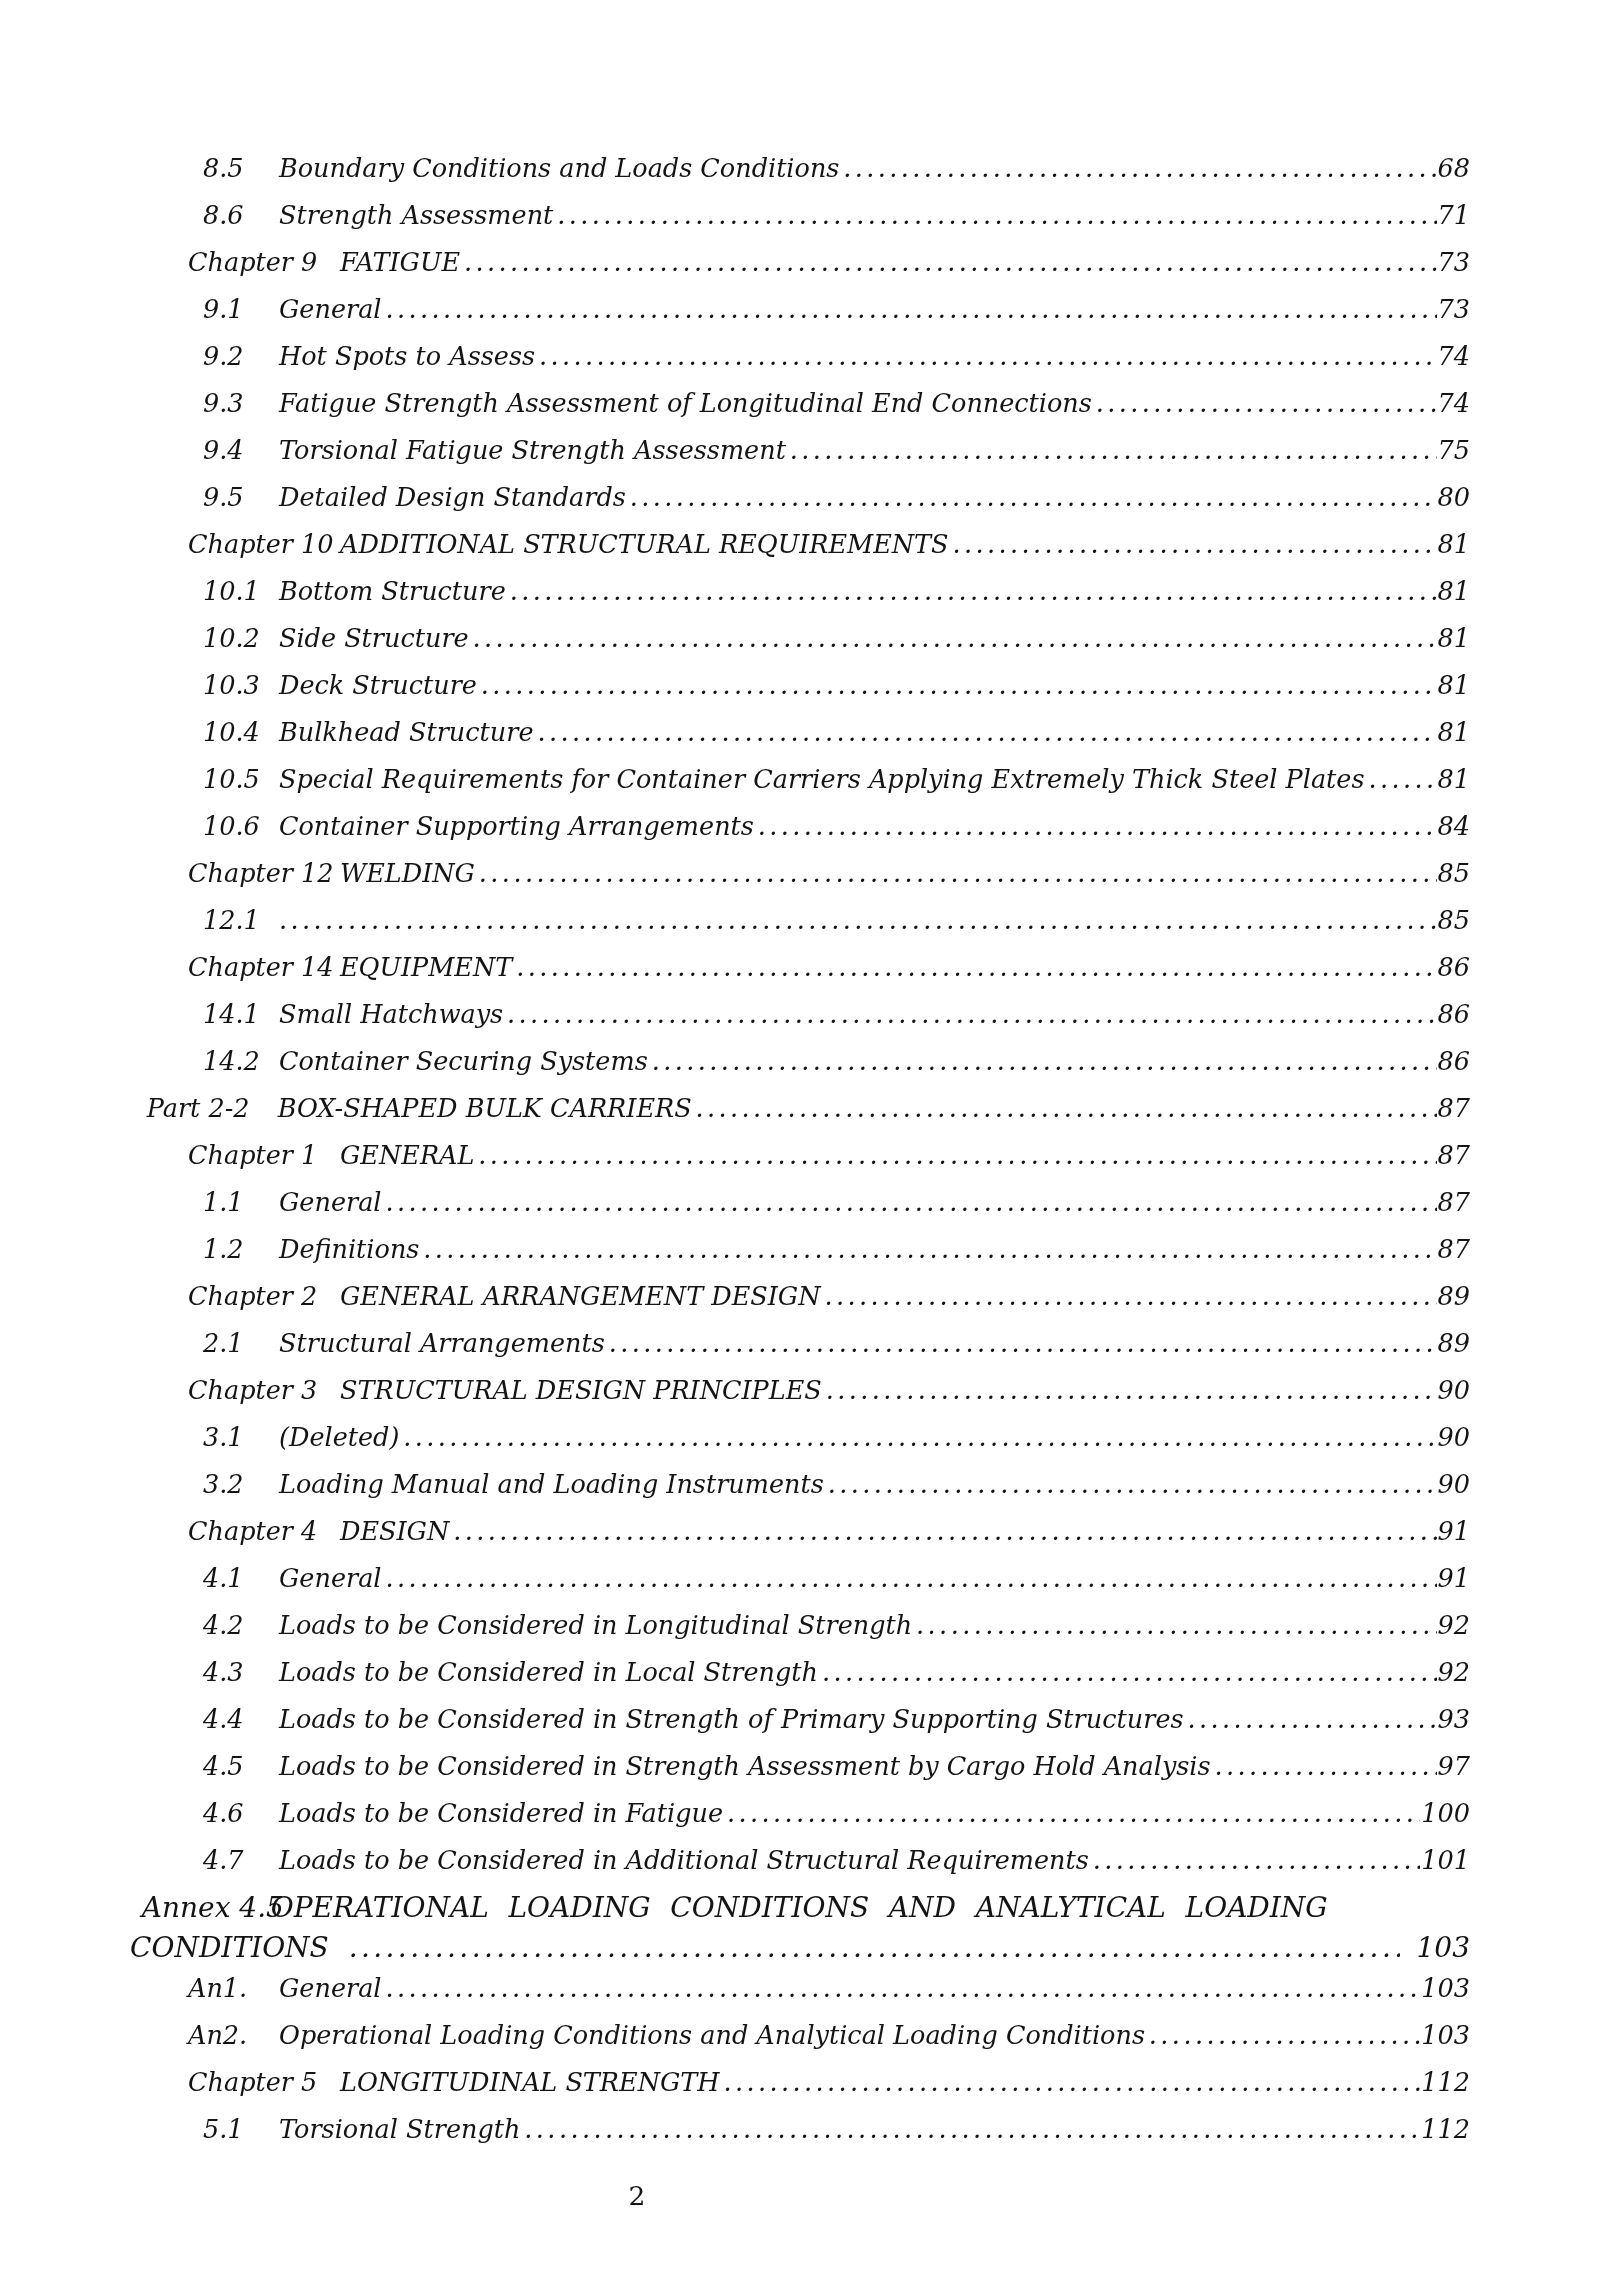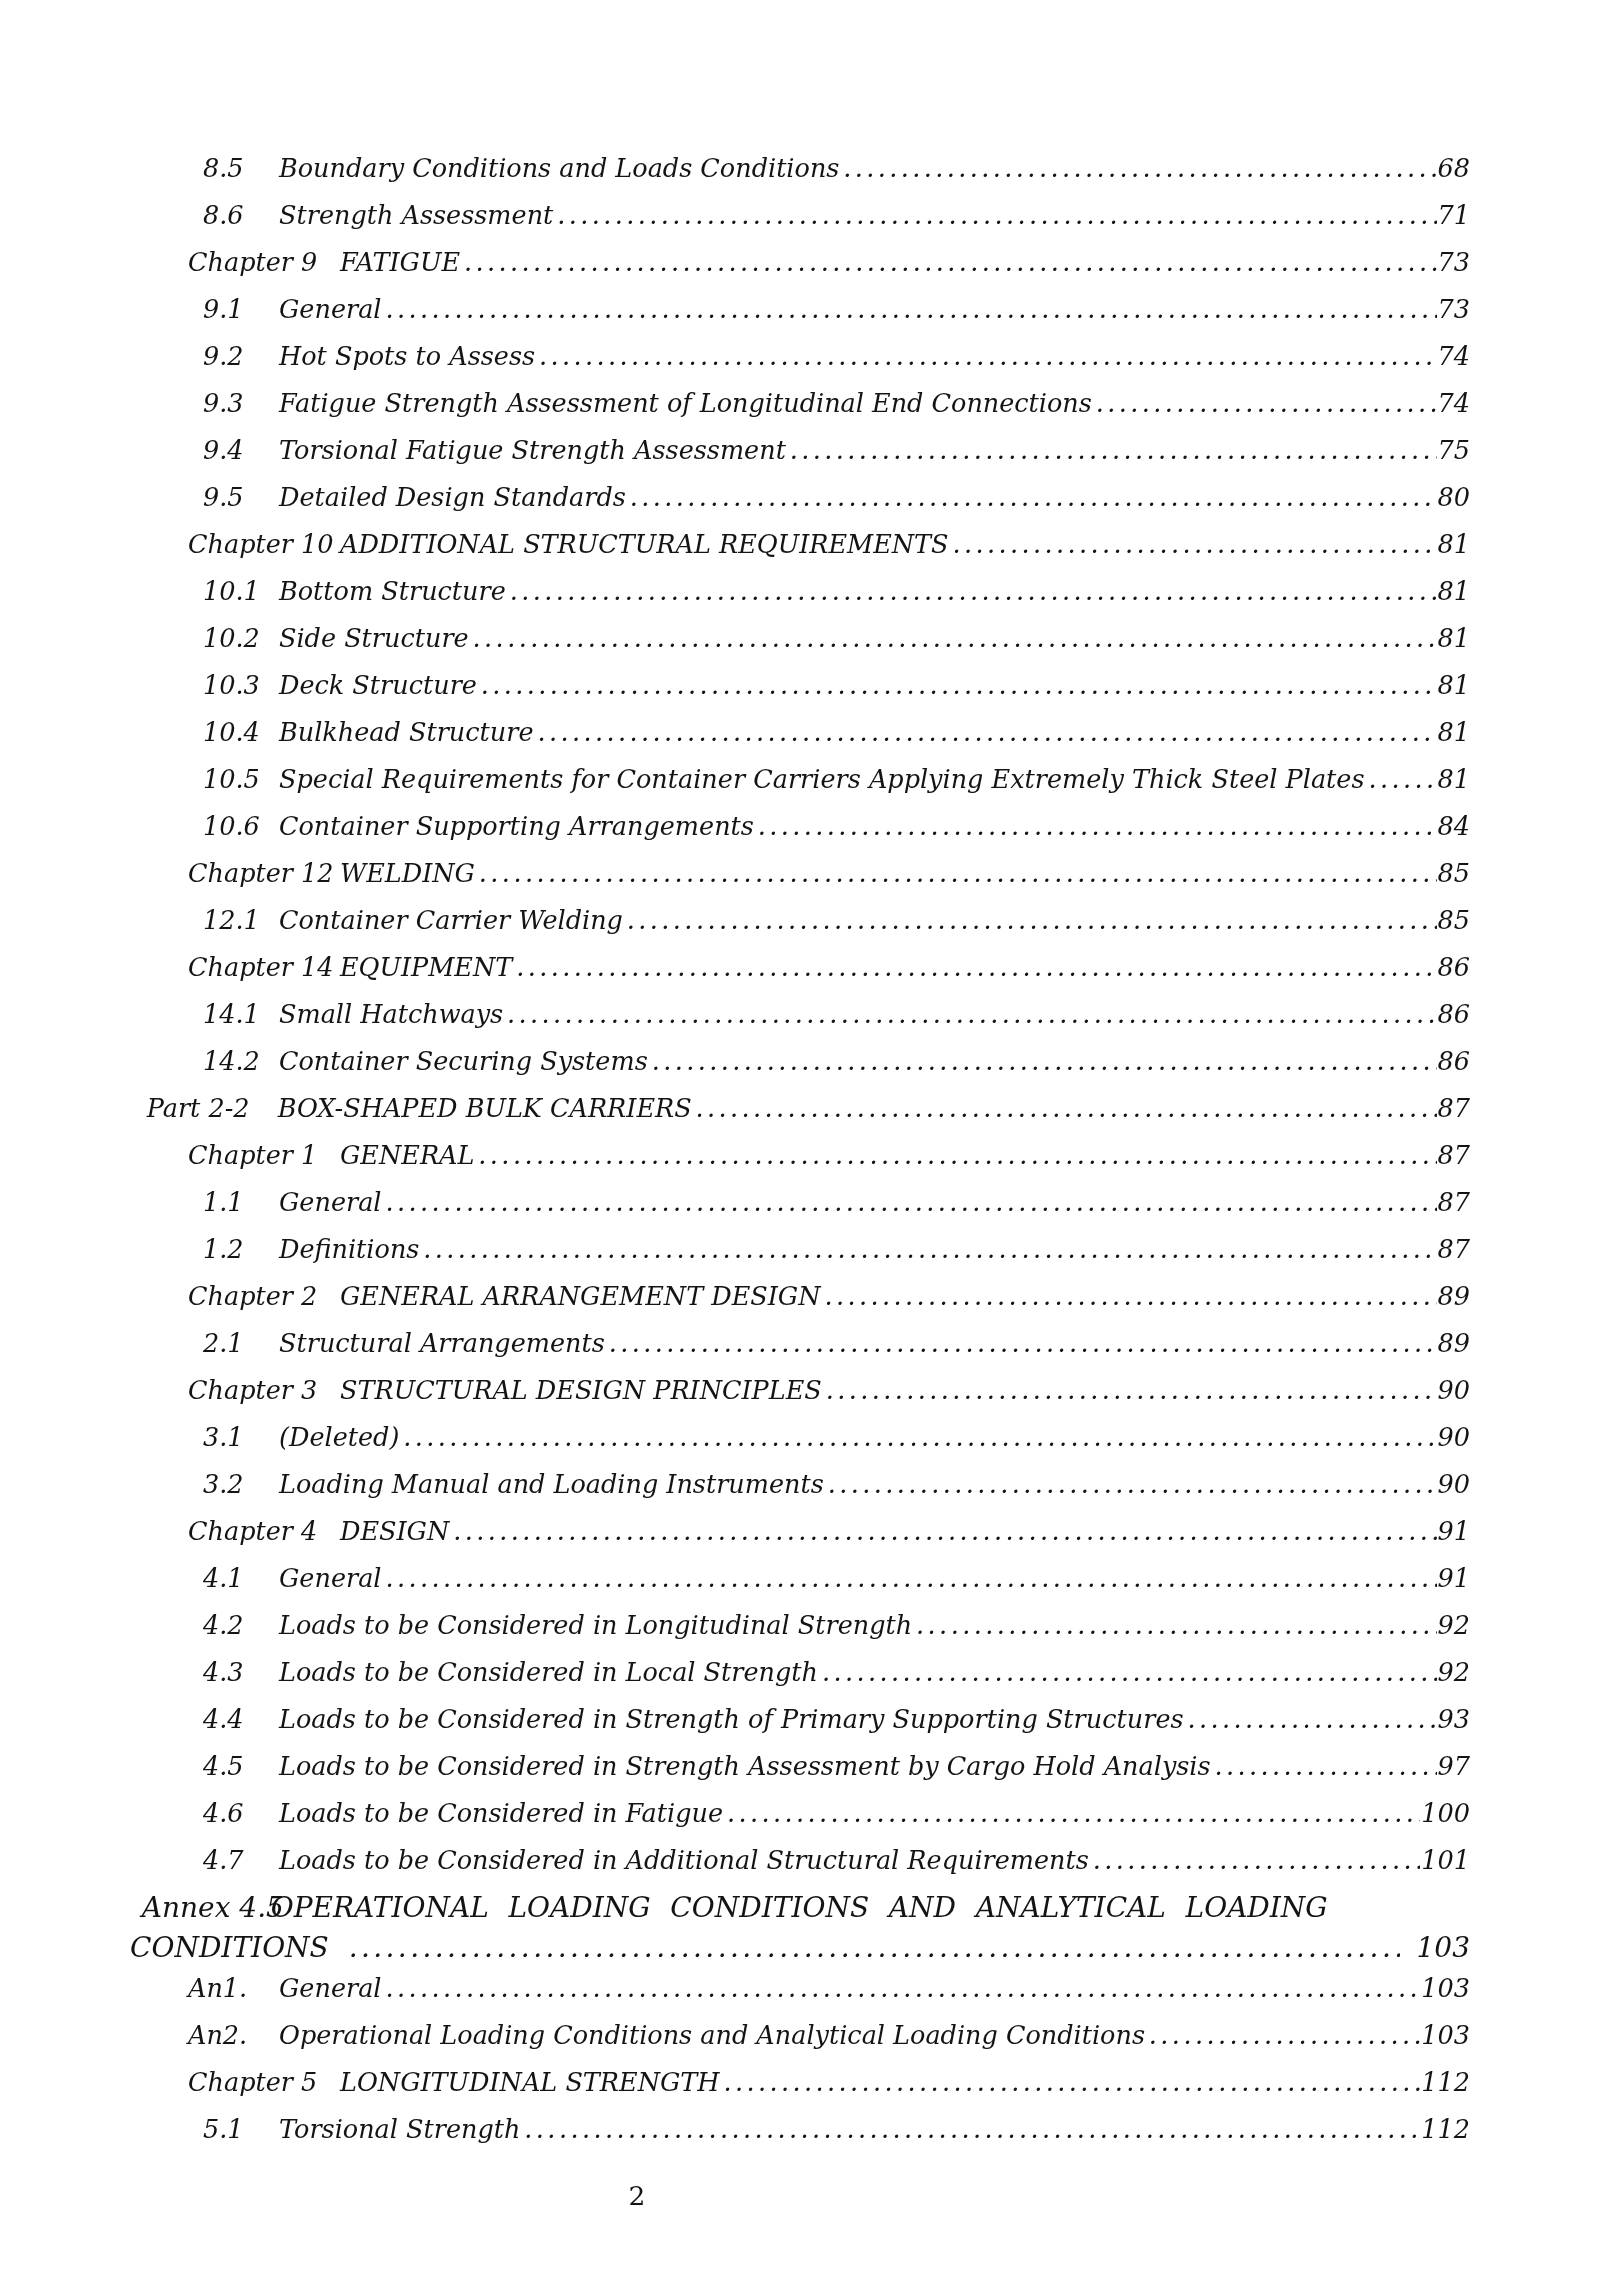--- a/index.html
+++ b/index.html
@@ -135,21 +135,20 @@
       <span class="page">84</span>
     </div>
     <div class="row chapter">
       <span class="label">Chapter 12</span>
       <span class="title">WELDING</span>
       <span class="dots">................................................................................................................................................................................................................................................</span>
       <span class="page">85</span>
     </div>
     <div class="row section">
       <span class="label">12.1</span>
-      <span class="title">Container Carrier Welding</span>
       <span class="dots">................................................................................................................................................................................................................................................</span>
       <span class="page">85</span>
     </div>
     <div class="row chapter">
       <span class="label">Chapter 14</span>
       <span class="title">EQUIPMENT</span>
       <span class="dots">................................................................................................................................................................................................................................................</span>
       <span class="page">86</span>
     </div>
     <div class="row section">

